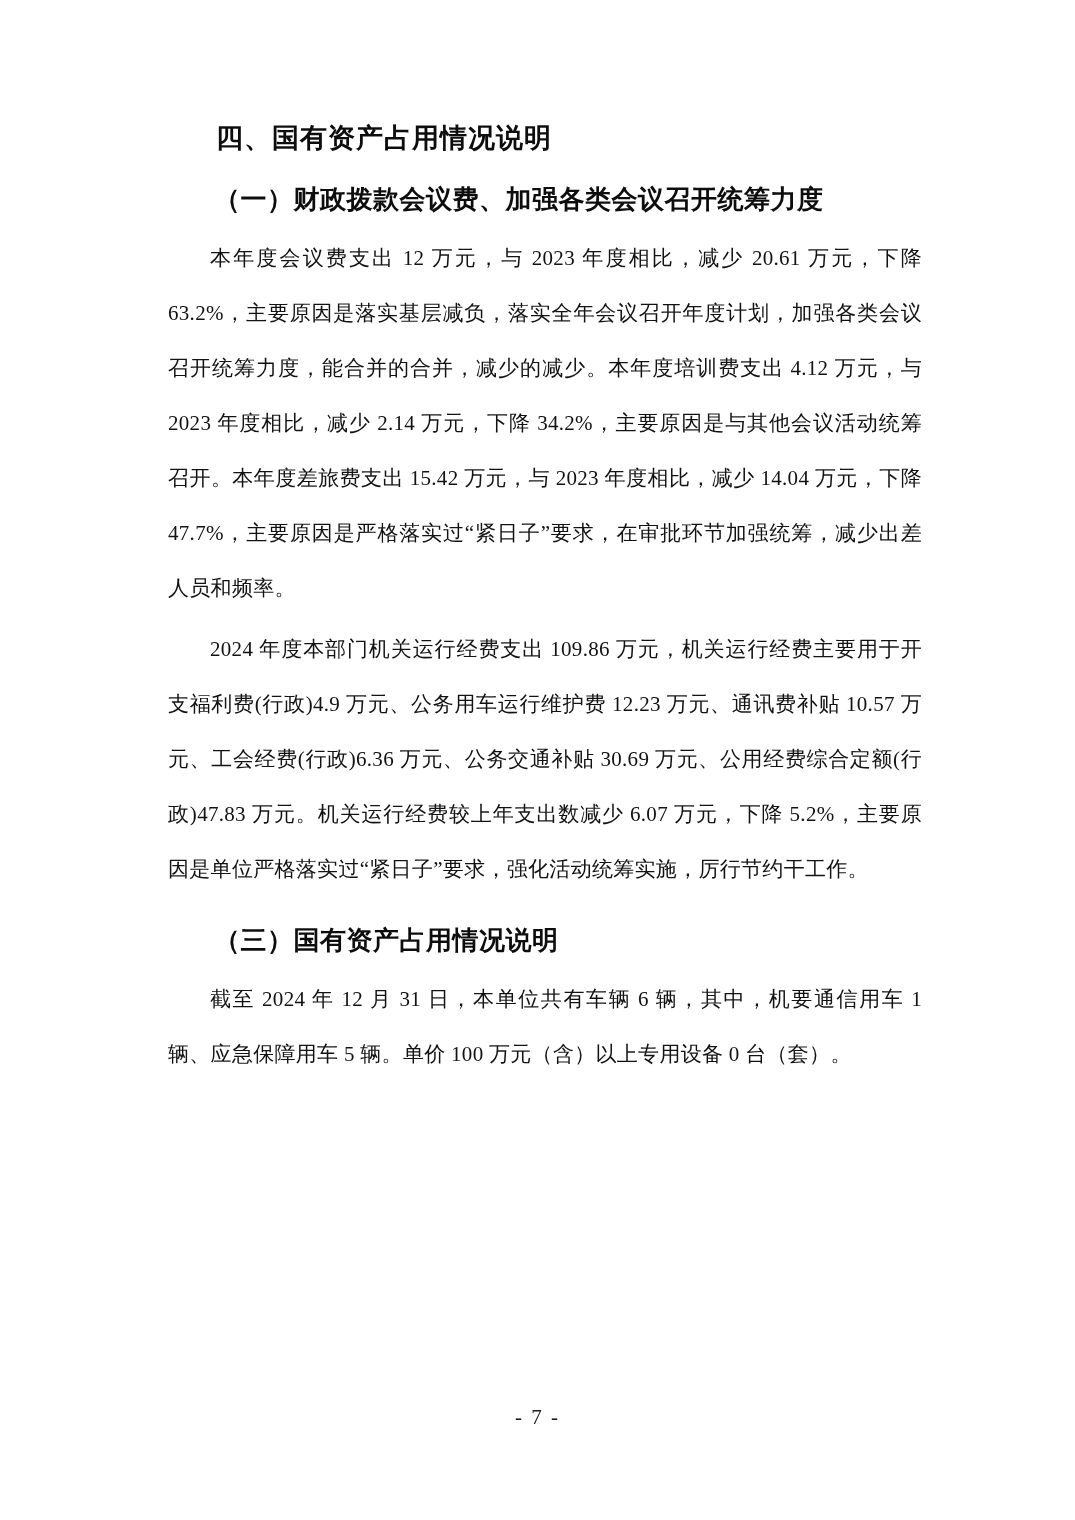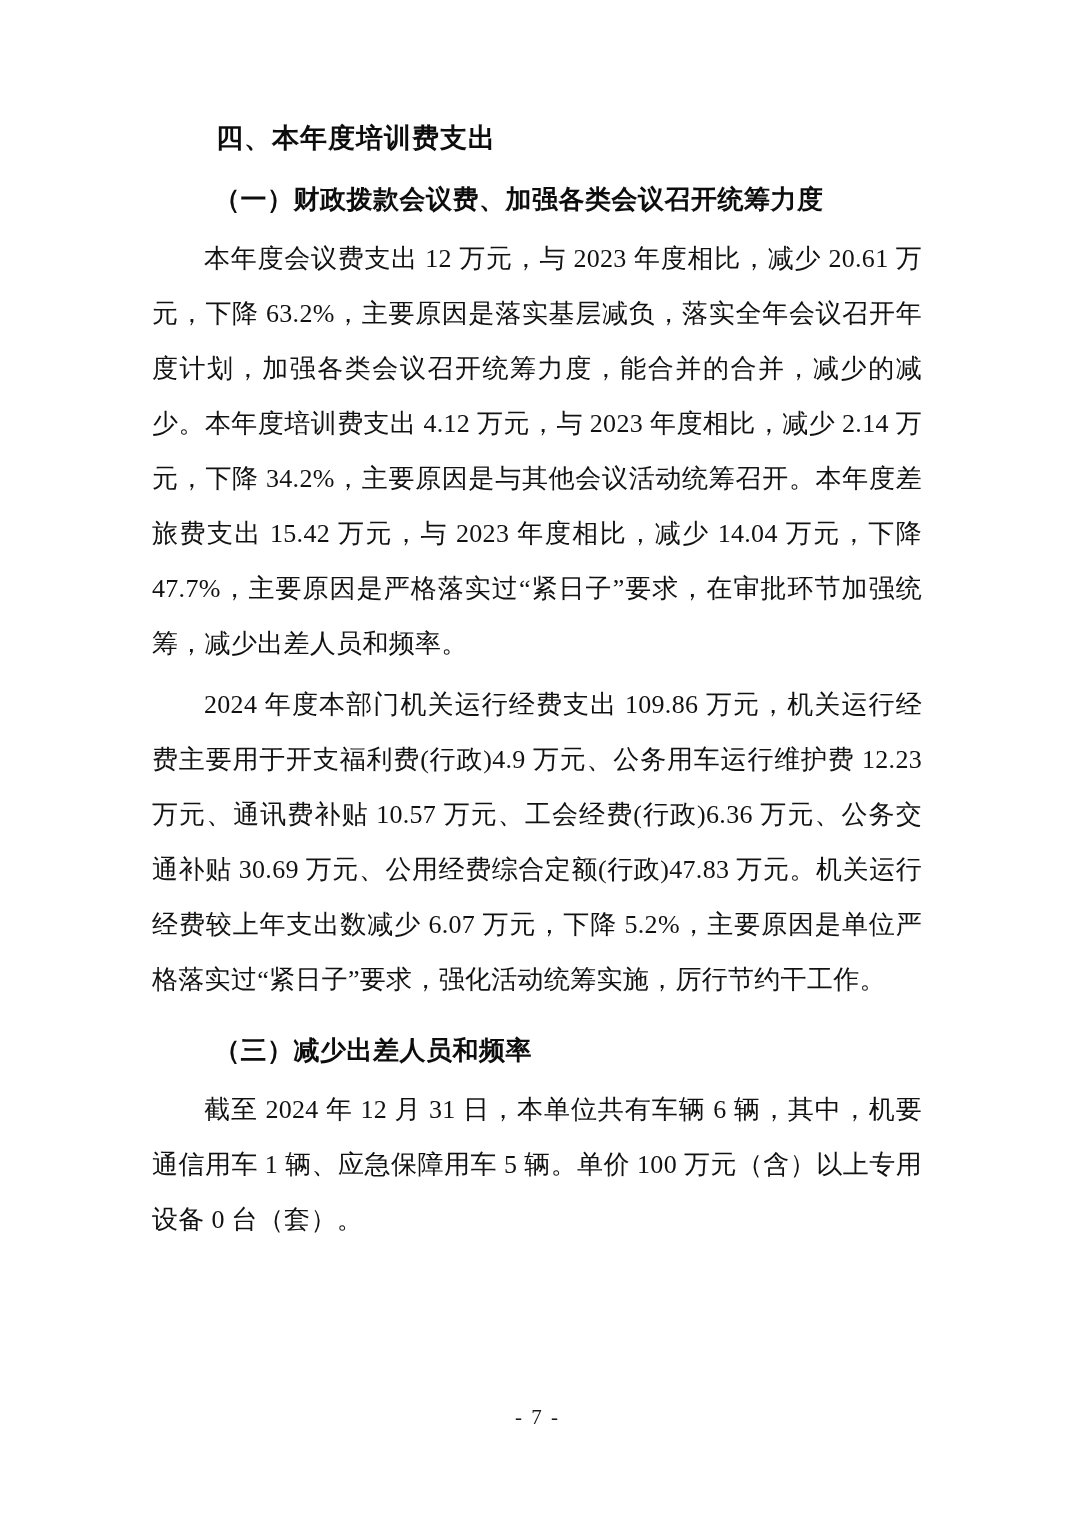--- a/index.html
+++ b/index.html
@@ -33,26 +33,26 @@
   }
   .h-sub {
     font-family: "DejaVu Serif", "Liberation Serif", serif;
     font-weight: bold;
     font-size: 26px;
     letter-spacing: 0.5px;
     margin: 26px 0 14px 62px;
     color: #0d0d0d;
   }
   .para {
-    font-size: 26px;
+    font-size: 21px;
     line-height: 55px;
     text-align: justify;
     text-justify: inter-ideograph;
     text-indent: 2em;
-    margin: 0 0 6px 0;
+    margin: 0 0 6px 16px;
     letter-spacing: 0.3px;
     color: #121212;
   }
   .page-number {
     position: absolute;
     left: 0;
     right: 0;
     top: 1405px;
     text-align: center;
     font-size: 21px;
@@ -60,26 +60,26 @@
     color: #1a1a1a;
     font-family: "Liberation Serif", "DejaVu Serif", serif;
   }
 </style>
 </head>
 <body>
 
 <div class="page">
   <div class="content">
 
-    <h1 class="h-section">四、本年度培训费支出</h1>
+    <h1 class="h-section">四、国有资产占用情况说明</h1>
 
     <h2 class="h-sub">（一）财政拨款会议费、加强各类会议召开统筹力度</h2>
     <p class="para">本年度会议费支出 12 万元，与 2023 年度相比，减少 20.61 万元，下降 63.2%，主要原因是落实基层减负，落实全年会议召开年度计划，加强各类会议召开统筹力度，能合并的合并，减少的减少。本年度培训费支出 4.12 万元，与 2023 年度相比，减少 2.14 万元，下降 34.2%，主要原因是与其他会议活动统筹召开。本年度差旅费支出 15.42 万元，与 2023 年度相比，减少 14.04 万元，下降 47.7%，主要原因是严格落实过“紧日子”要求，在审批环节加强统筹，减少出差人员和频率。</p>
 
     <p class="para">2024 年度本部门机关运行经费支出 109.86 万元，机关运行经费主要用于开支福利费(行政)4.9 万元、公务用车运行维护费 12.23 万元、通讯费补贴 10.57 万元、工会经费(行政)6.36 万元、公务交通补贴 30.69 万元、公用经费综合定额(行政)47.83 万元。机关运行经费较上年支出数减少 6.07 万元，下降 5.2%，主要原因是单位严格落实过“紧日子”要求，强化活动统筹实施，厉行节约干工作。</p>
 
-    <h2 class="h-sub">（三）减少出差人员和频率</h2>
+    <h2 class="h-sub">（三）国有资产占用情况说明</h2>
     <p class="para">截至 2024 年 12 月 31 日，本单位共有车辆 6 辆，其中，机要通信用车 1 辆、应急保障用车 5 辆。单价 100 万元（含）以上专用设备 0 台（套）。</p>
 
   </div>
 
   <div class="page-number">- 7 -</div>
 </div>
 
 </body></html>

